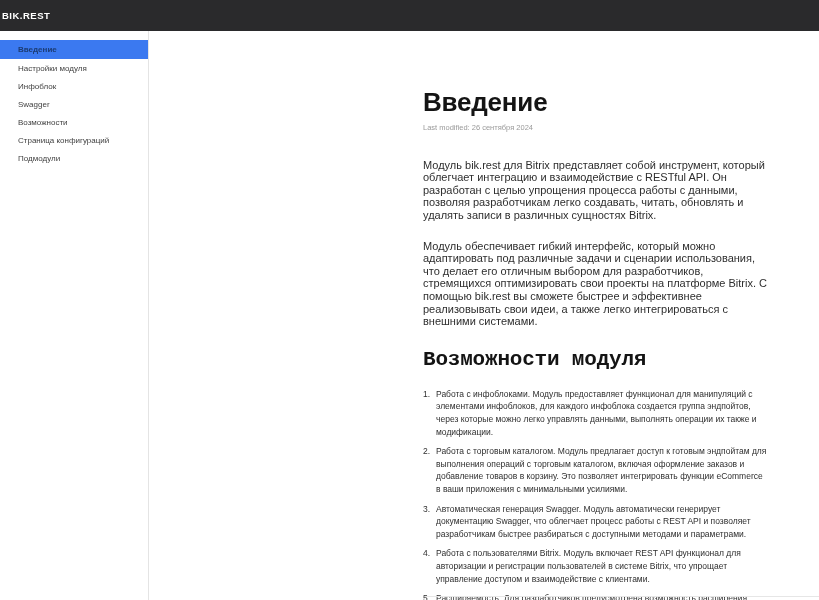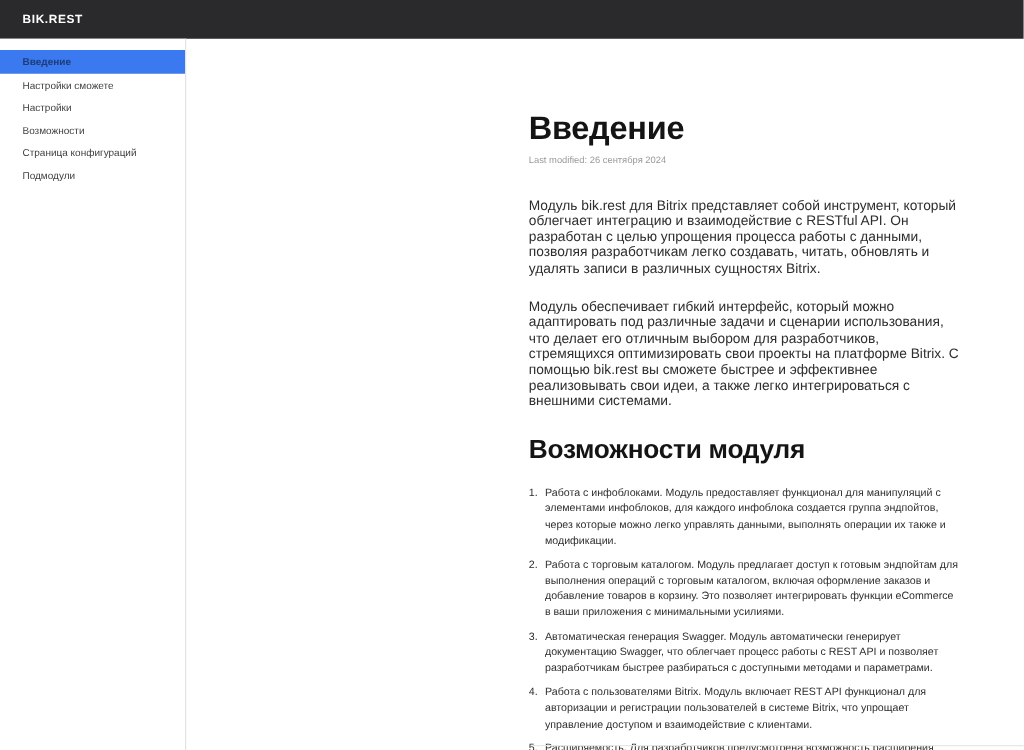--- a/index.html
+++ b/index.html
@@ -12,21 +12,21 @@
   :root{
     --accent:#3b79f0;
     --accent-text:#1c3c74;
     --topbar-bg:#2a2a2c;
     --divider:#e6e6e6;
   }
   
   .topbar{
     position:absolute;top:0;left:0;right:0;height:31px;
     background:var(--topbar-bg);
-    display:flex;align-items:center;padding-left:18px;box-sizing:border-box;
+    display:flex;align-items:center;padding-left:2px;box-sizing:border-box;
   }
   .logo{
     color:#ffffff;font-weight:700;font-size:9.5px;letter-spacing:.5px;
   }
   
   .sidebar{
     position:absolute;top:31px;left:0;bottom:0;width:149px;
     background:#ffffff;border-right:1px solid #e4e4e4;
     box-sizing:border-box;padding-top:9px;
   }
@@ -53,21 +53,21 @@
   .last-modified{
     margin-top:6px;font-size:7.5px;color:#9a9a9a;
   }
   .article p{
     margin:0;font-size:11px;line-height:12.6px;color:#2e2e2e;
   }
   .article p.first{margin-top:27px;}
   .article p + p{margin-top:18px;}
   .article h2{
     margin:20px 0 0 0;font-size:21px;line-height:1.15;
-    font-weight:600;color:#141414;letter-spacing:-.2px;
+    font-weight:600;color:#141414;letter-spacing:-.2px;font-family:Liberation Mono, monospace;
   }
   .feature-list{
     margin:16px 0 0 0;padding:0;list-style:none;
   }
   .feature-item{
     display:flex;margin-bottom:7px;
     font-size:8.5px;line-height:12.6px;color:#2e2e2e;
   }
   .feature-num{
     flex:0 0 13px;text-align:left;
@@ -85,24 +85,27 @@
 <header class="topbar">
   <span class="logo">BIK.REST</span>
 </header>
 
 <nav class="sidebar">
 
 <div class="side-item active">
       <span class="side-item-label">Введение</span>
     </div>
     <div class="side-item">
-      <span class="side-item-label">Настройки сможете</span>
+      <span class="side-item-label">Настройки модуля</span>
     </div>
     <div class="side-item">
-      <span class="side-item-label">Настройки</span>
+      <span class="side-item-label">Инфоблок</span>
+    </div>
+    <div class="side-item">
+      <span class="side-item-label">Swagger</span>
     </div>
     <div class="side-item">
       <span class="side-item-label">Возможности</span>
     </div>
     <div class="side-item">
       <span class="side-item-label">Страница конфигураций</span>
     </div>
     <div class="side-item">
       <span class="side-item-label">Подмодули</span>
     </div>

